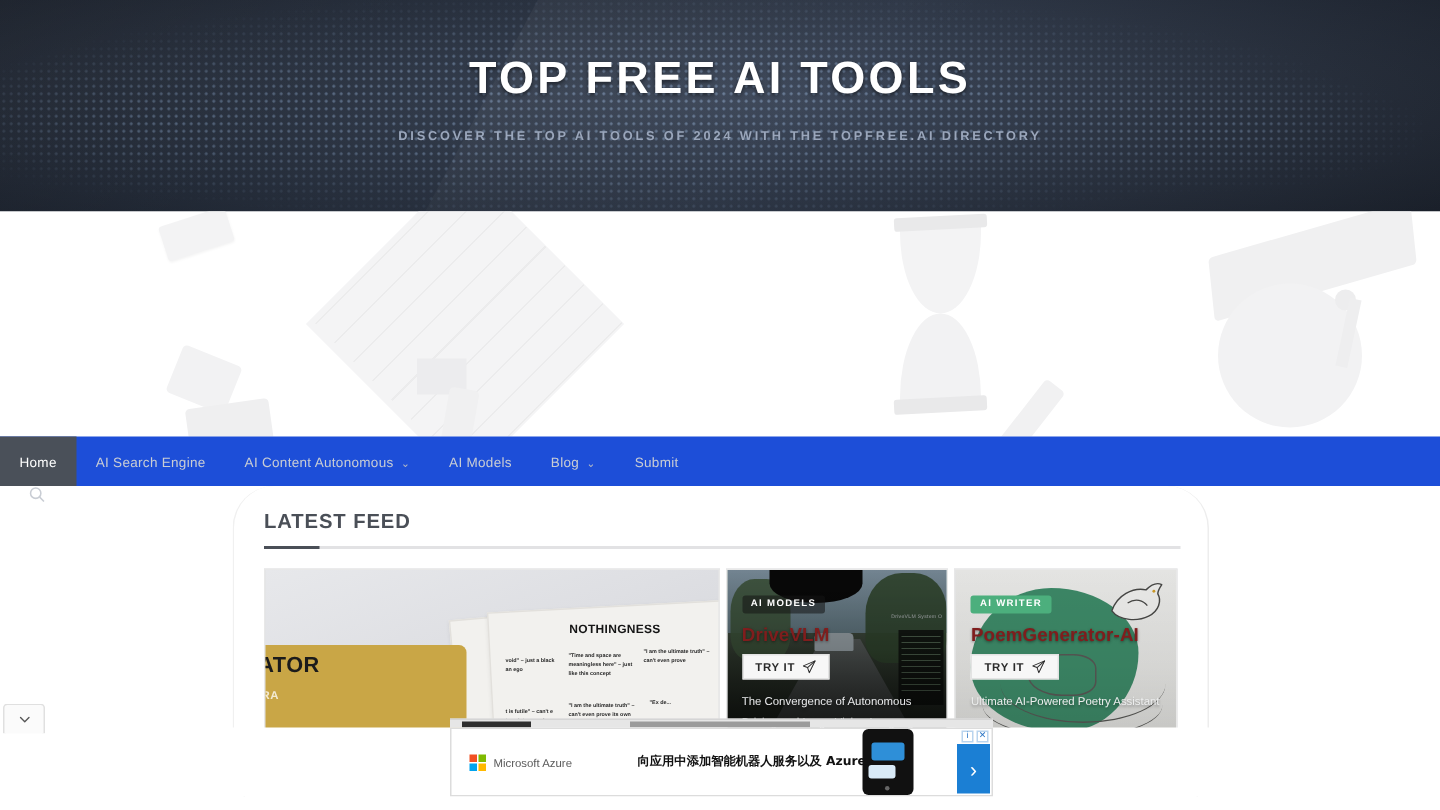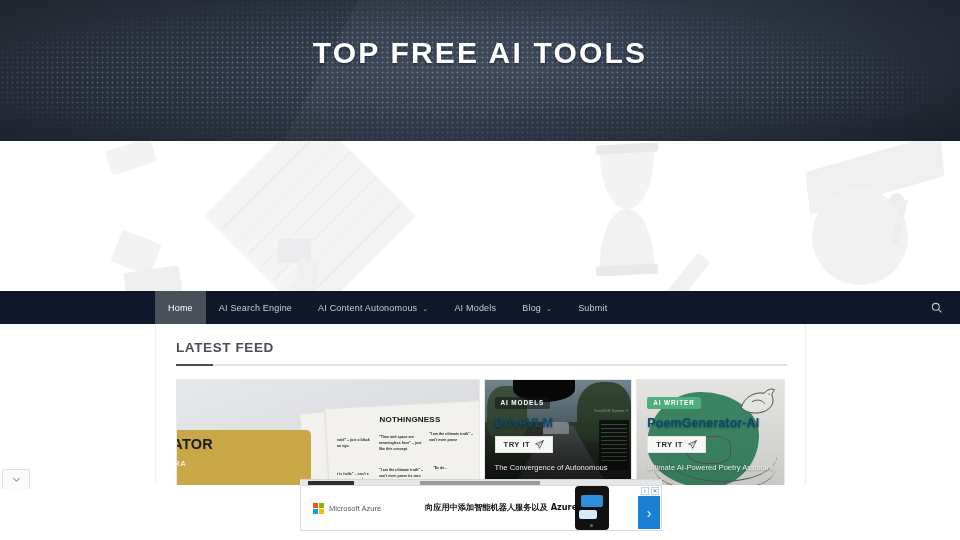--- a/index.html
+++ b/index.html
@@ -93,42 +93,42 @@
     top: 12px; left: 805px; width: 140px; height: 42px; background:#f0f0f1;
     transform: rotate(-16deg) skewX(-10deg); border-radius: 3px;
   }
   .d-cap-circ { top: 48px; left: 812px; width: 96px; height: 96px; background:#f2f2f3; border-radius:50%; }
   .d-cap-tass { top: 58px; left: 895px; width: 8px; height: 46px; background:#eeeeef; transform: rotate(12deg);}
   .d-cap-knob { top: 52px; left: 890px; width: 14px; height: 14px; background:#ededee; border-radius:50%;}
 
   
   .navbar {
     position: relative; z-index: 6;
-    width: 960px; height: 33px; background: #0f172a;
-    display: flex; align-items: stretch;
+    width: 960px; height: 33px; background: #1d4ed8;
+    display: flex; align-items: stretch; flex-direction: column;
   }
   .nav-left-pad { width: 155px; }
   .nav-items { display: flex; align-items: stretch; }
   .nav-item {
     display: flex; align-items: center; gap: 5px;
     padding: 0 13px; height: 33px;
     color: #c9cdd4; font-size: 9px; letter-spacing: .2px;
     white-space: nowrap; cursor: pointer;
   }
   .nav-item.active { background: #4a5059; color: #ffffff; }
   .caret { font-size: 7px; color:#b6bbc3; position: relative; top: 1px; }
   .nav-spacer { flex: 1; }
   .nav-search { width: 48px; display:flex; align-items:center; justify-content:center; cursor:pointer;}
   .nav-search svg { width: 11px; height: 11px; }
 
   
   .content {
     position: absolute; top: 324px; left: 155px;
     width: 651px; height: 216px; background:#fff; z-index: 5;
-    border-left: 1px solid #f0f0f0; border-right: 1px solid #ededed;
+    border-left: 1px solid #f0f0f0; border-right: 1px solid #ededed; border-radius: 28px;
   }
   .content-inner { padding: 16px 20px 0 20px; }
   .feed-title {
     font-size: 13.5px; font-weight: 700; color: #4a4f57;
     letter-spacing: .6px;
   }
   .feed-rule {
     position: relative; margin-top: 9px; height: 2px; background: #e2e2e4; width: 611px;
   }
   .feed-rule::before {
@@ -205,21 +205,21 @@
 
   
   .card-ov { position:absolute; left: 10px; top: 11px; right: 8px; }
   .badge {
     display:inline-block; padding: 2.5px 6px; font-size: 6.4px; font-weight: 800;
     letter-spacing: .9px; color:#fff; border-radius: 2px;
   }
   .badge-dark { background: rgba(20,20,20,.55); }
   .badge-green { background: #4caf7d; }
   .card-title {
-    margin-top: 7px; font-size: 12.5px; font-weight: 700; color:#0c4a6e;
+    margin-top: 7px; font-size: 12.5px; font-weight: 700; color:#7f1d1d;
     letter-spacing: .1px; text-shadow: 0 1px 2px rgba(0,0,0,.45);
   }
   .tryit {
     display:inline-flex; align-items:flex-end; gap: 5px; margin-top: 6px;
     background: #f7f7f7; color:#2b2b2b; border:1px solid #e3e3e3;
     padding: 3px 8px; font-size: 7.6px; font-weight: 700; letter-spacing:.5px;
     cursor:pointer;
   }
   .tryit svg { width: 9px; height: 9px; }
   .card-desc {
@@ -286,20 +286,21 @@
 
 <div class="page">
 
   <div class="hero">
     <div class="hero-map"></div>
     <div class="hero-streak"></div>
     <div class="hero-streak2"></div>
     <div class="hero-vig"></div>
     <div class="hero-inner">
       <div class="hero-title">TOP FREE AI TOOLS</div>
+      <div class="hero-sub">DISCOVER THE TOP AI TOOLS OF 2024 WITH THE TOPFREE.AI DIRECTORY</div>
     </div>
   </div>
 
   <div class="decor">
     <div class="d-shape d-paper1"></div>
     <div class="d-shape d-paper2"></div>
     <div class="d-shape d-paper3"></div>
     <div class="d-shape d-diamond"></div>
     <div class="d-diamond-lines"></div>
     <div class="d-shape d-sq"></div>

